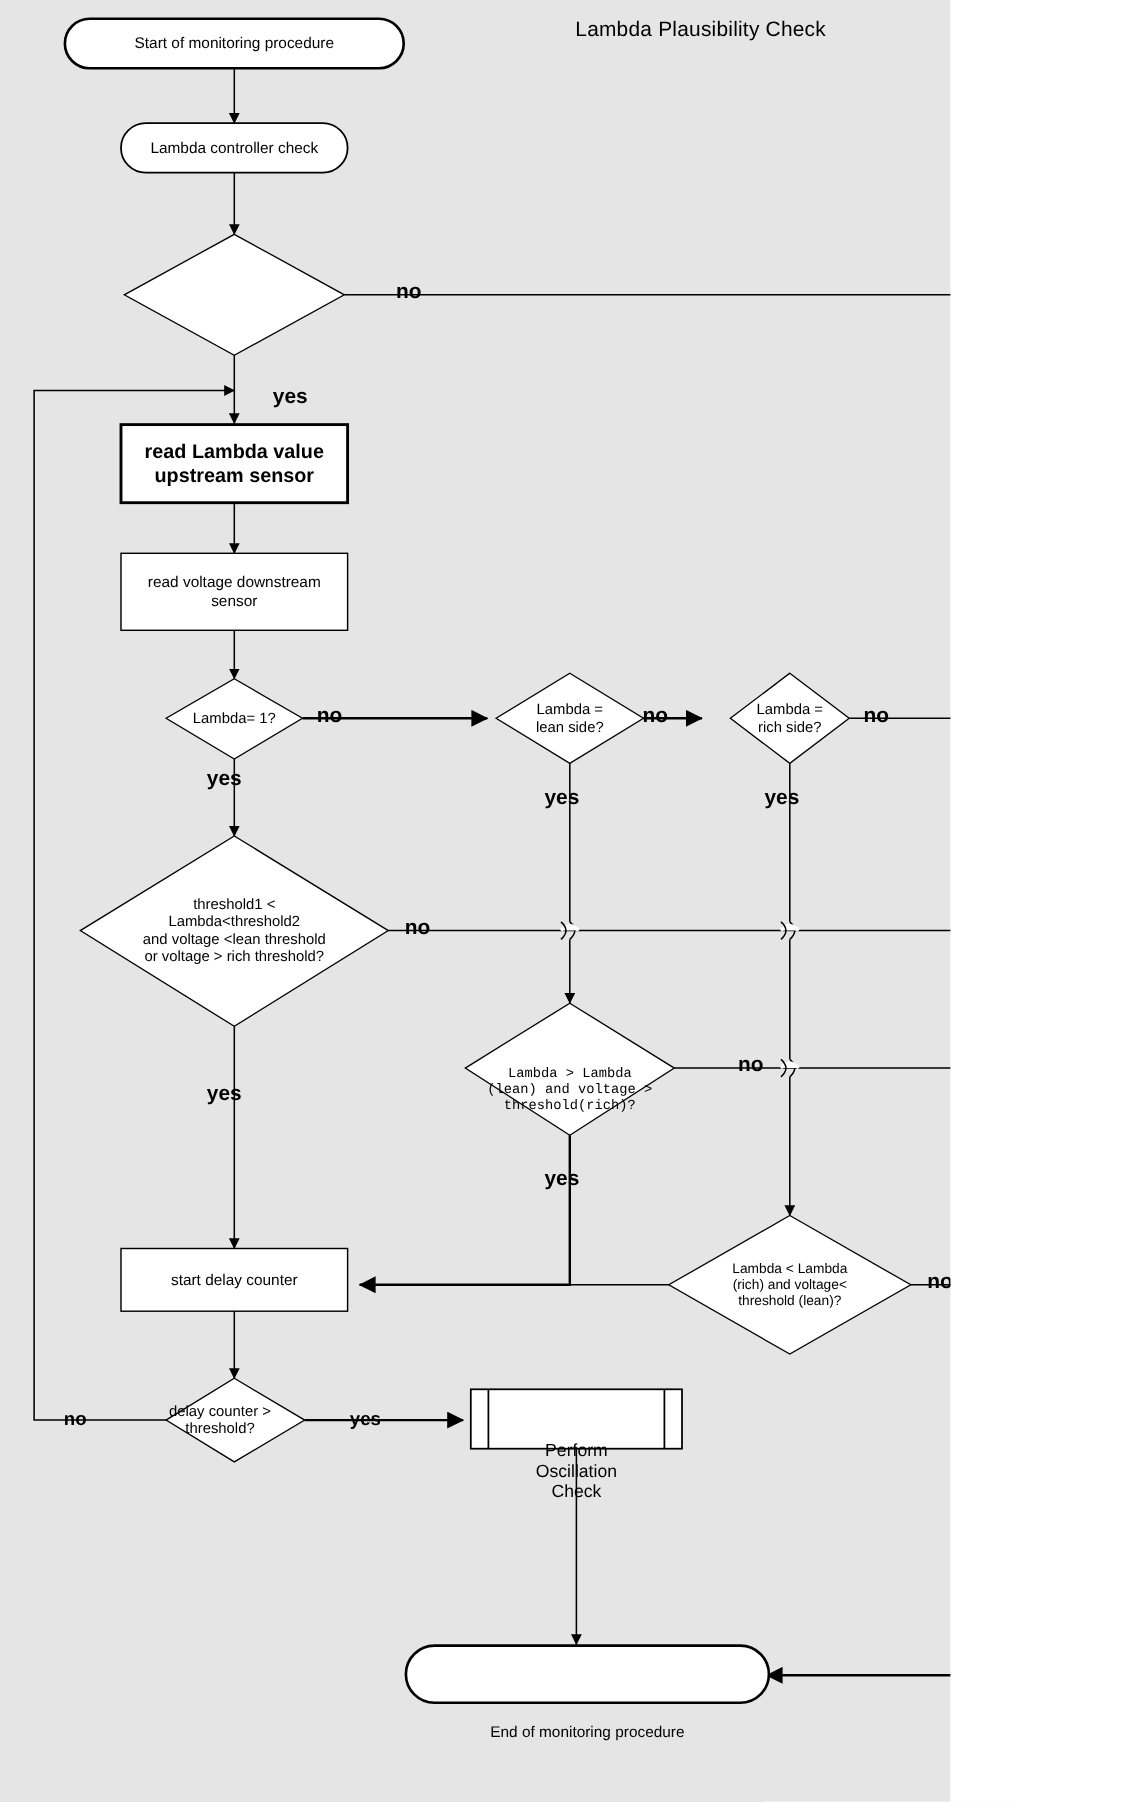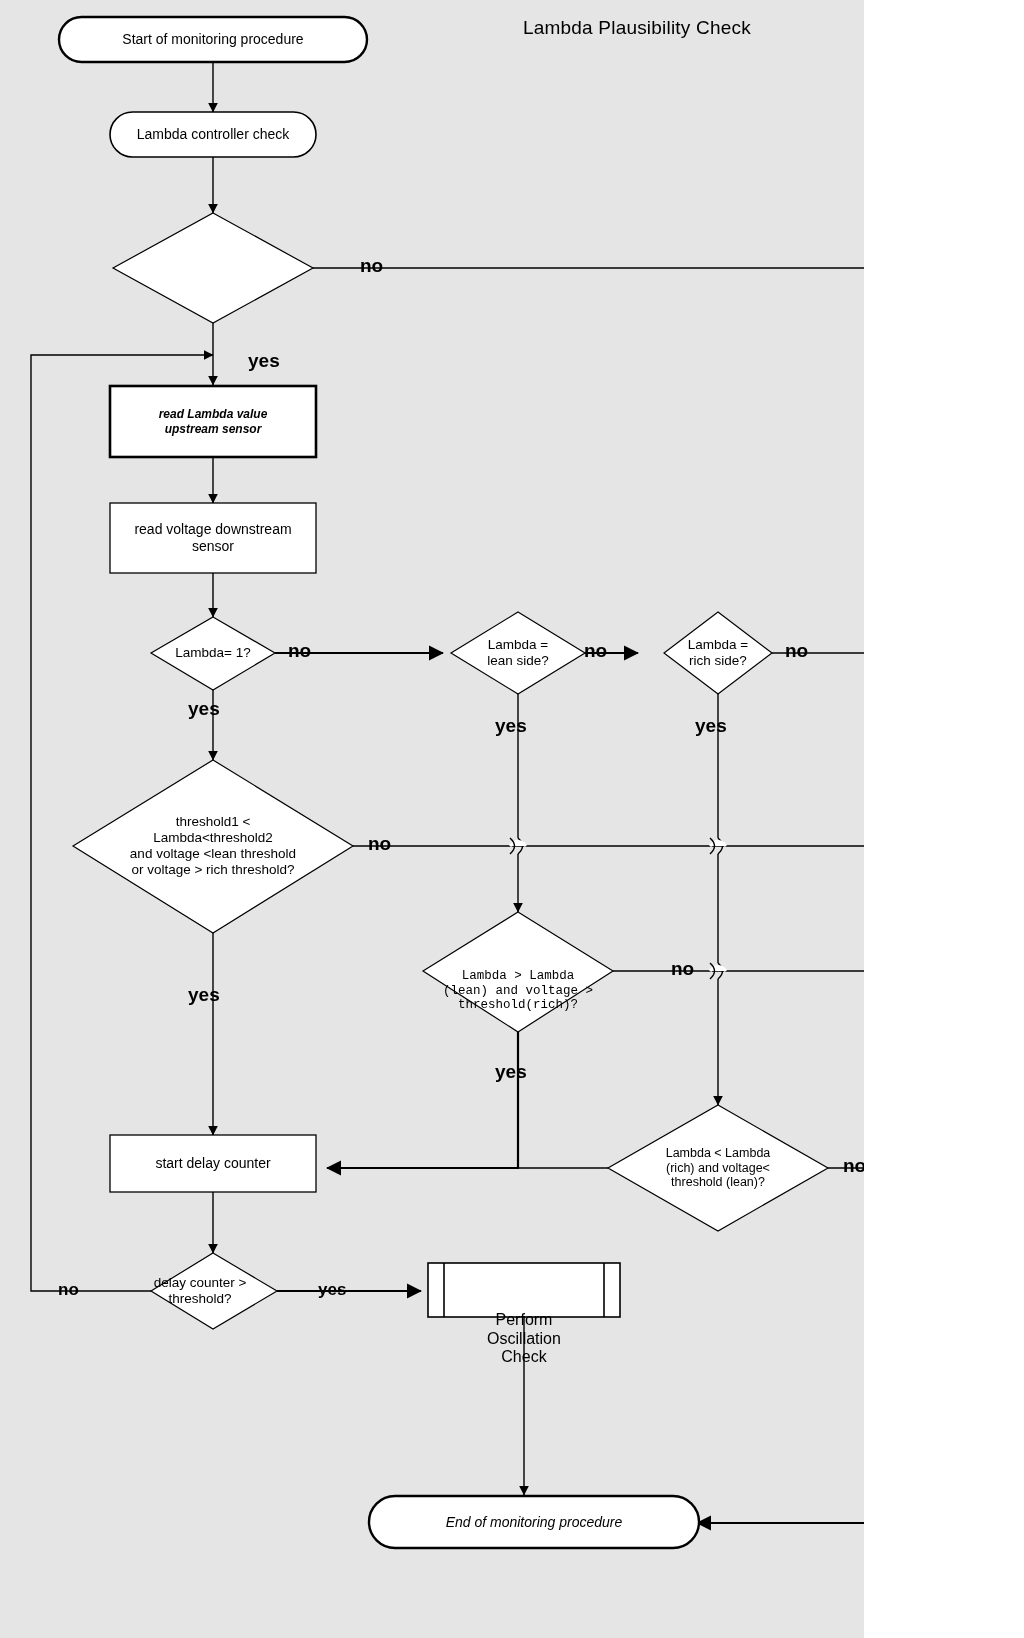--- a/index.html
+++ b/index.html
@@ -42,21 +42,21 @@
     font-size:19px;
     font-weight:bold;
     white-space:nowrap;
   }
   .edge-label.small{
     font-size:17px;
     font-weight:bold;
   }
   .t-term{font-size:14px;}
   .t-proc{font-size:14px;}
-  .t-proc-bold{font-size:12px;font-weight:bold;font-style:italic;}
+  .t-proc-bold{font-size:18px;font-weight:bold;}
   .t-dec{font-size:13.5px;}
   .t-dec-sm{font-size:12.5px;}
   .t-pre{font-size:16px;}
 </style>
 </head>
 <body>
 
 <div id="canvas">
 
   <div class="title" style="left:523px; top:17px;">Lambda Plausibility Check</div>
@@ -200,21 +200,21 @@
 
   <div class="node-text t-proc" style="left:110px; top:1135px; width:206px; height:57px;border-radius:14px;">start delay counter</div>
 
   <div class="node-text t-dec" style="left:132px; top:1268px; width:136px; height:46px;">delay counter &gt;
 threshold?</div>
 
   <div class="node-text t-pre" style="left:448px; top:1312px; width:152px; height:54px;">Perform
 Oscillation
 Check</div>
 
-  <div class="node-text t-term" style="left:369px; top:1496px; width:330px; height:52px;font-style:italic;">End of monitoring procedure</div>
+  <div class="node-text t-term" style="left:369px; top:1548px; width:330px; height:52px;">End of monitoring procedure</div>
 
   <div class="edge-label" style="left:360px; top:255px;">no</div>
   <div class="edge-label" style="left:248px; top:350px;">yes</div>
 
   <div class="edge-label" style="left:288px; top:640px;">no</div>
   <div class="edge-label" style="left:188px; top:698px;">yes</div>
 
   <div class="edge-label" style="left:584px; top:640px;">no</div>
   <div class="edge-label" style="left:495px; top:715px;">yes</div>
 

